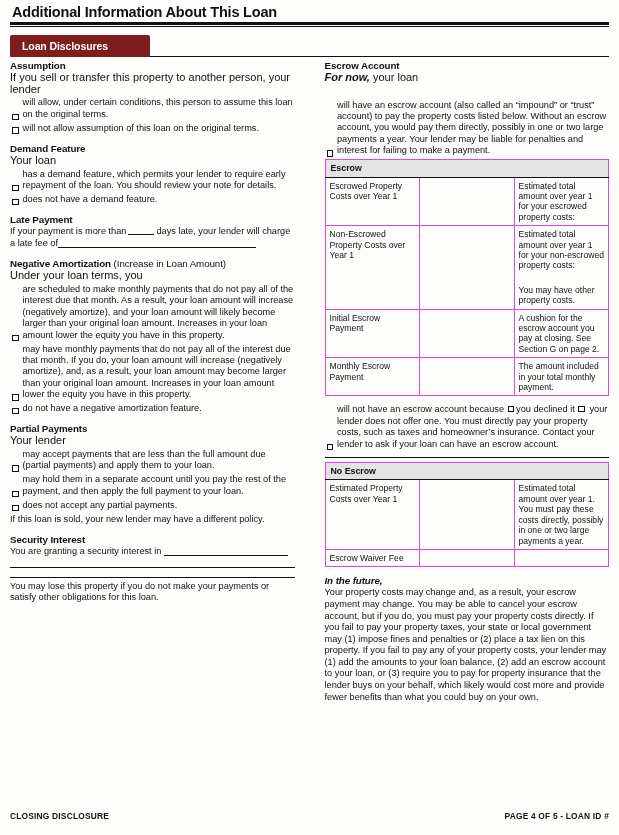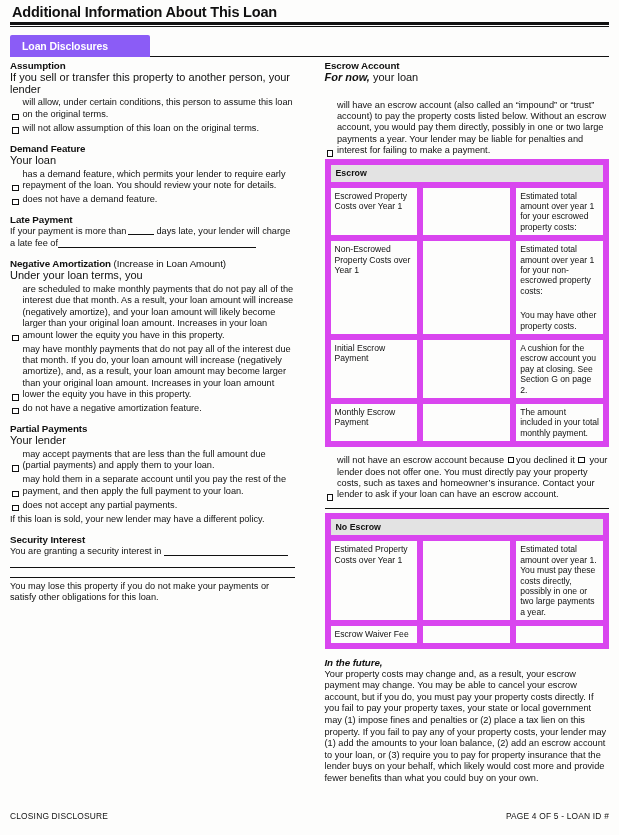--- a/index.html
+++ b/index.html
@@ -19,21 +19,21 @@
     font-size:14.5px;font-weight:bold;letter-spacing:-0.2px;
     padding:4px 0 2px 2px;
   }
   .title-rule{height:0;border-top:3px solid #111;margin:0 0 1px 0;}
   .title-rule2{height:0;border-top:1px solid #111;margin:0 0 8px 0;}
 
   
   .tab-row{position:relative;height:22px;margin-bottom:3px;}
   .tab{
     position:absolute;left:0;top:0;
-    background:#8b5cf6;color:#fff;
+    background:#7f1d1d;color:#fff;
     font-size:10.5px;font-weight:bold;letter-spacing:-0.1px;
     padding:5px 10px 5px 12px;
     border-radius:2px 2px 0 0;
     width:140px;box-sizing:border-box;
   }
   .tab-underline{
     position:absolute;left:0;right:0;bottom:0;
     border-bottom:1px solid #111;
   }
 
@@ -83,21 +83,21 @@
   .rule-full.thick{border-bottom:1.6px solid #111;}
 
   
   table.esc{
     border-collapse:collapse;width:100%;
     border:1.4px solid #111;
     margin:2px 0 8px 0;
     table-layout:fixed;
   }
   table.esc td,table.esc th{
-    border:6px solid #d946ef;
+    border:1px solid #d946ef;
     font-size:8.6px;line-height:10.4px;
     padding:3px 4px;
     vertical-align:top;
     text-align:left;
     font-weight:normal;
   }
   table.esc th.hdr{
     background:#e3e3e3;
     font-weight:bold;font-size:8.8px;
     padding:3px 5px;
@@ -105,21 +105,21 @@
   }
   td.lbl{font-weight:bold;width:78px;}
   td.amt{width:54px;}
   td.desc{}
   .cell-gap{display:block;height:14px;}
 
   
   .footer{
     position:absolute;left:10px;right:10px;bottom:14px;
     display:flex;justify-content:space-between;
-    font-size:8.4px;font-weight:normal;letter-spacing:0.2px;
+    font-size:8.4px;font-weight:bold;letter-spacing:0.2px;
   }
 </style>
 </head>
 <body>
 
 <div class="page">
 
   <div class="doc-title">Additional Information About This Loan</div>
   <div class="title-rule"></div>
   <div class="title-rule2"></div>

